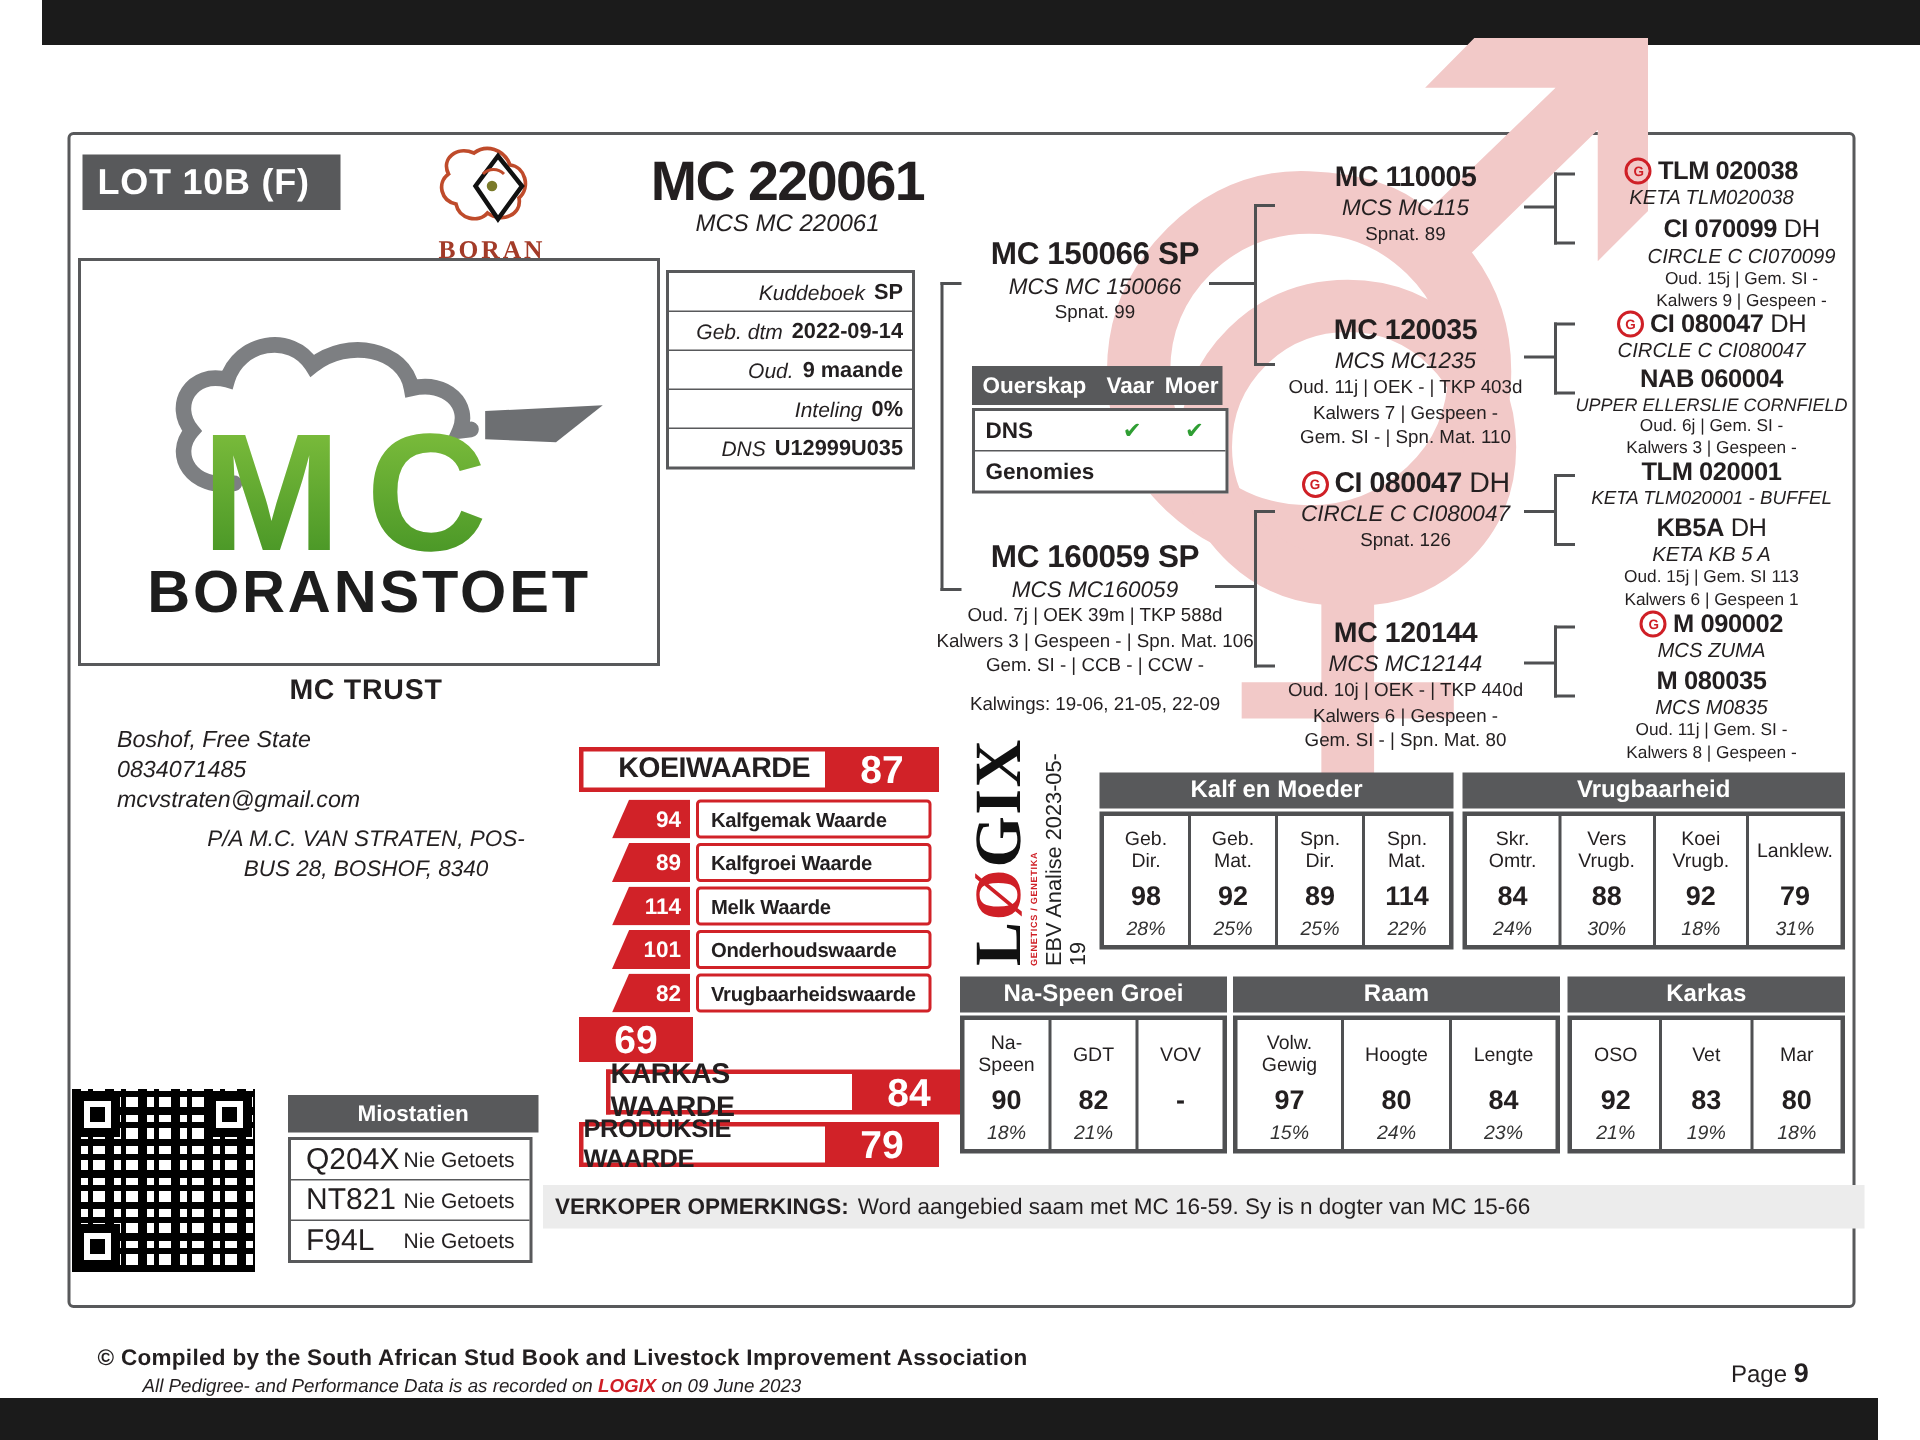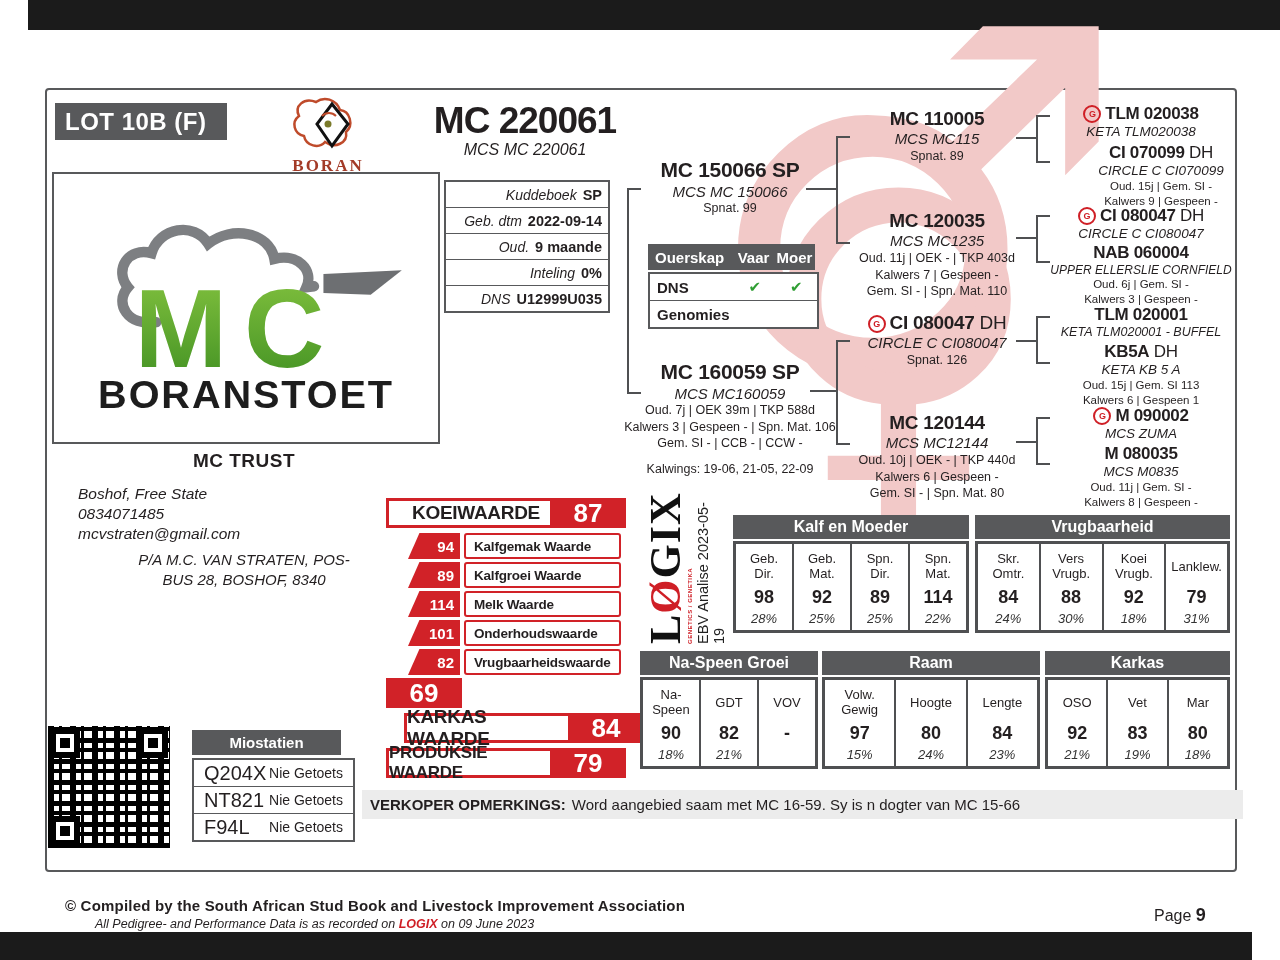--- a/index.html
+++ b/index.html
@@ -70,21 +70,21 @@
   .logix-ebv{font-size:14.5px;color:#222;margin-top:2px;}
   
   .gbar{background:#58595b;color:#fff;font-weight:bold;font-size:16px;display:flex;align-items:center;justify-content:center;height:24px;z-index:2;}
   .gtable{border:3px solid #4f5052;background:#fff;display:flex;z-index:2;}
   .gcell{flex:1;border-right:2px solid #4f5052;display:flex;flex-direction:column;align-items:center;padding:6px 2px 4px;}
   .gcell:last-child{border-right:none;}
   .gh{font-size:13px;text-align:center;line-height:1.15;white-space:pre-line;height:34px;display:flex;align-items:center;justify-content:center;}
   .gv{font-weight:bold;font-size:18px;margin-top:3px;}
   .ga{font-style:italic;font-size:13px;color:#333;margin-top:3px;height:15px;}
   
-  .mhead{left:192px;top:730px;width:149px;height:25px;background:#58595b;color:#fff;font-weight:bold;font-size:15px;
+  .mhead{left:192px;top:730px;width:167px;height:25px;background:#58595b;color:#fff;font-weight:bold;font-size:15px;
          display:flex;align-items:center;justify-content:center;}
   .mtable{left:192px;top:758px;width:159px;border:2px solid #58595b;background:#fff;}
   .mrow{display:flex;align-items:center;height:26px;border-bottom:1px solid #58595b;padding:0 10px;}
   .mrow:last-child{border-bottom:none;}
   .mcode{width:58px;font-size:20px;}
   .mstat{flex:1;text-align:right;font-size:14px;}
   
   .qr{left:48px;top:726px;width:122px;height:122px;background:
       repeating-linear-gradient(90deg,#000 0 6px,transparent 6px 11px,#000 11px 14px,transparent 14px 22px),
       repeating-linear-gradient(0deg,#000 0 5px,transparent 5px 12px,#000 12px 16px,transparent 16px 21px);

